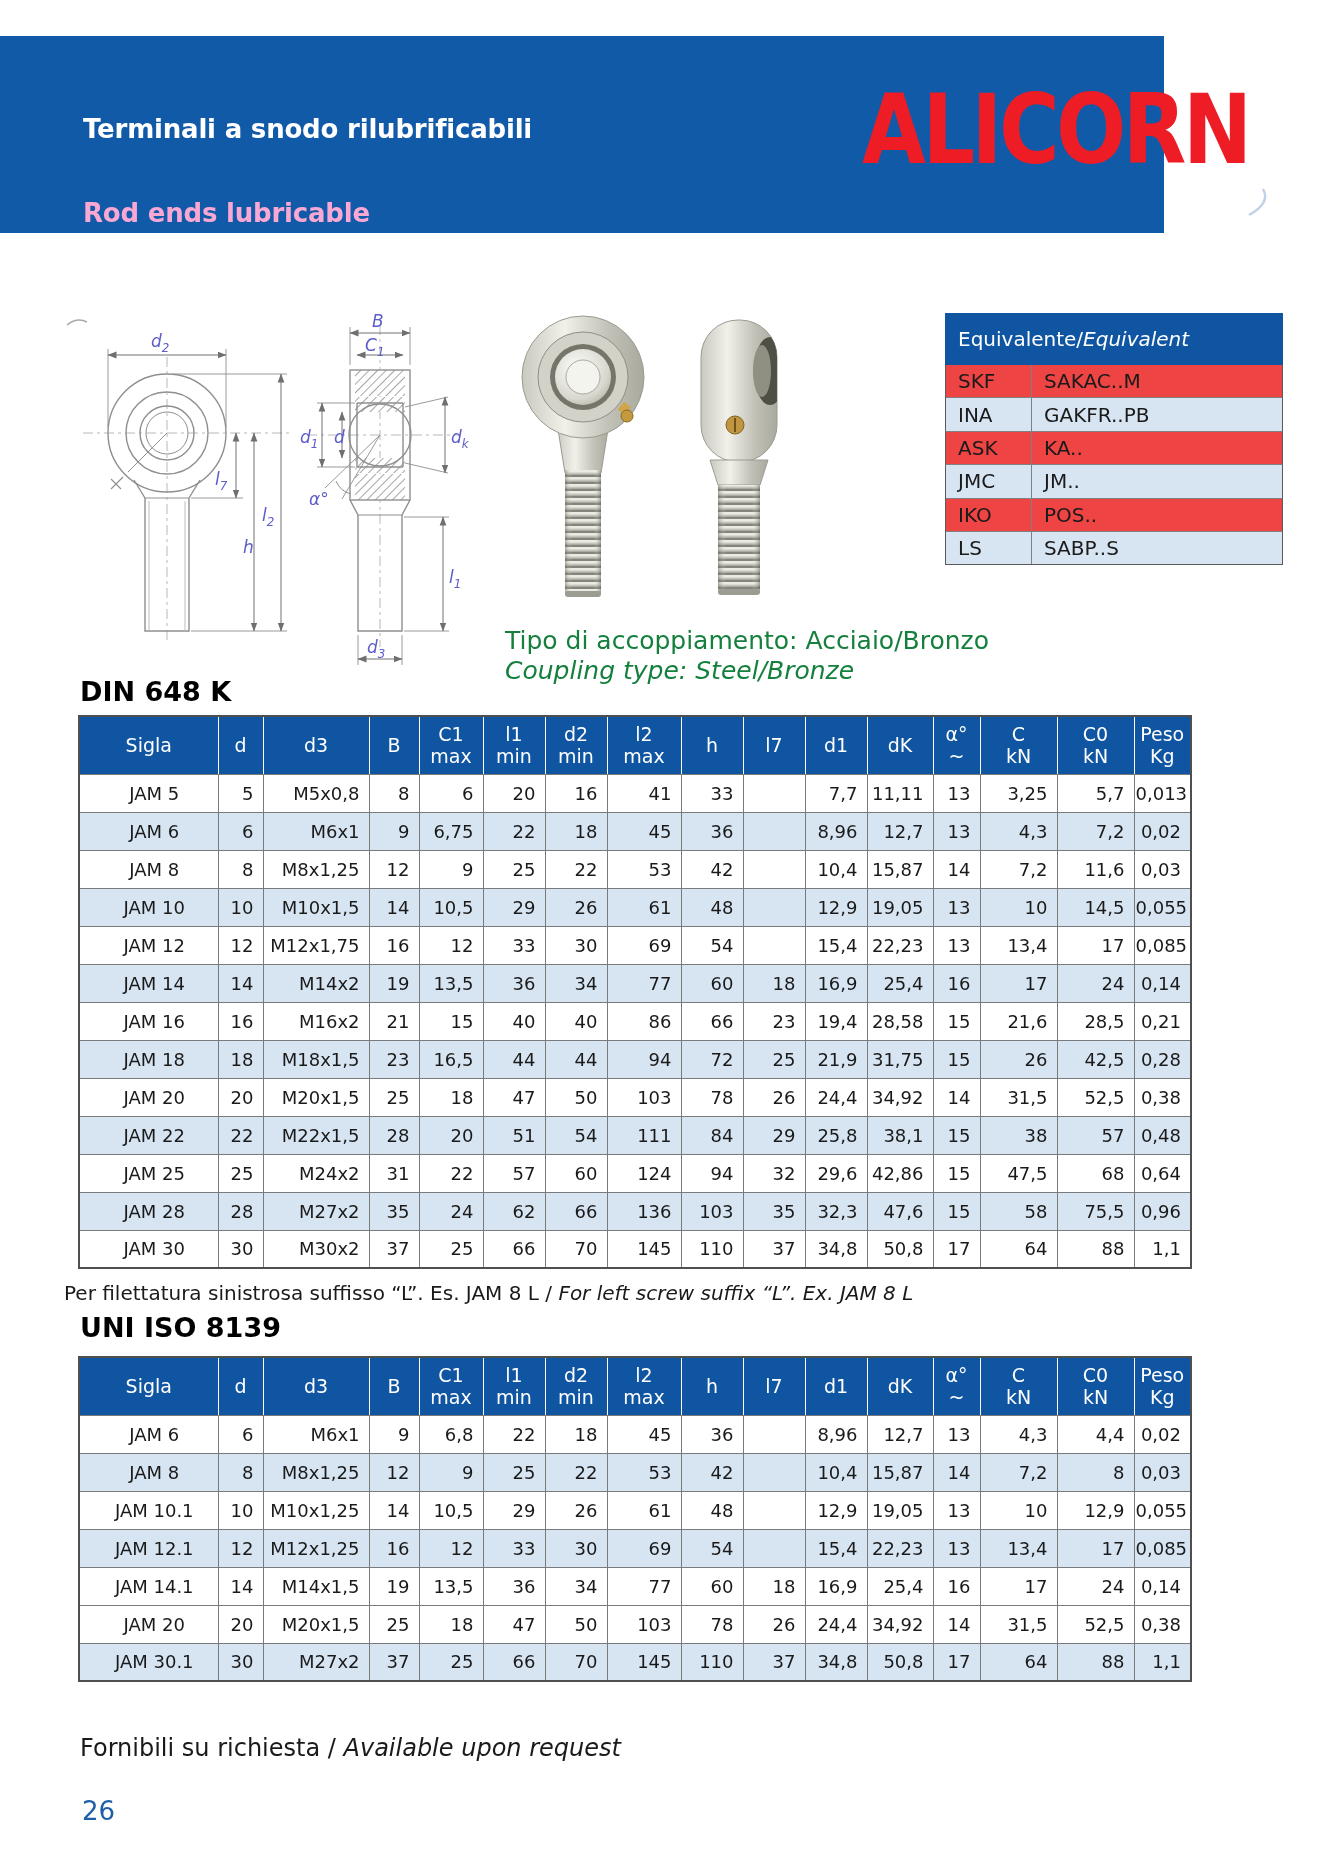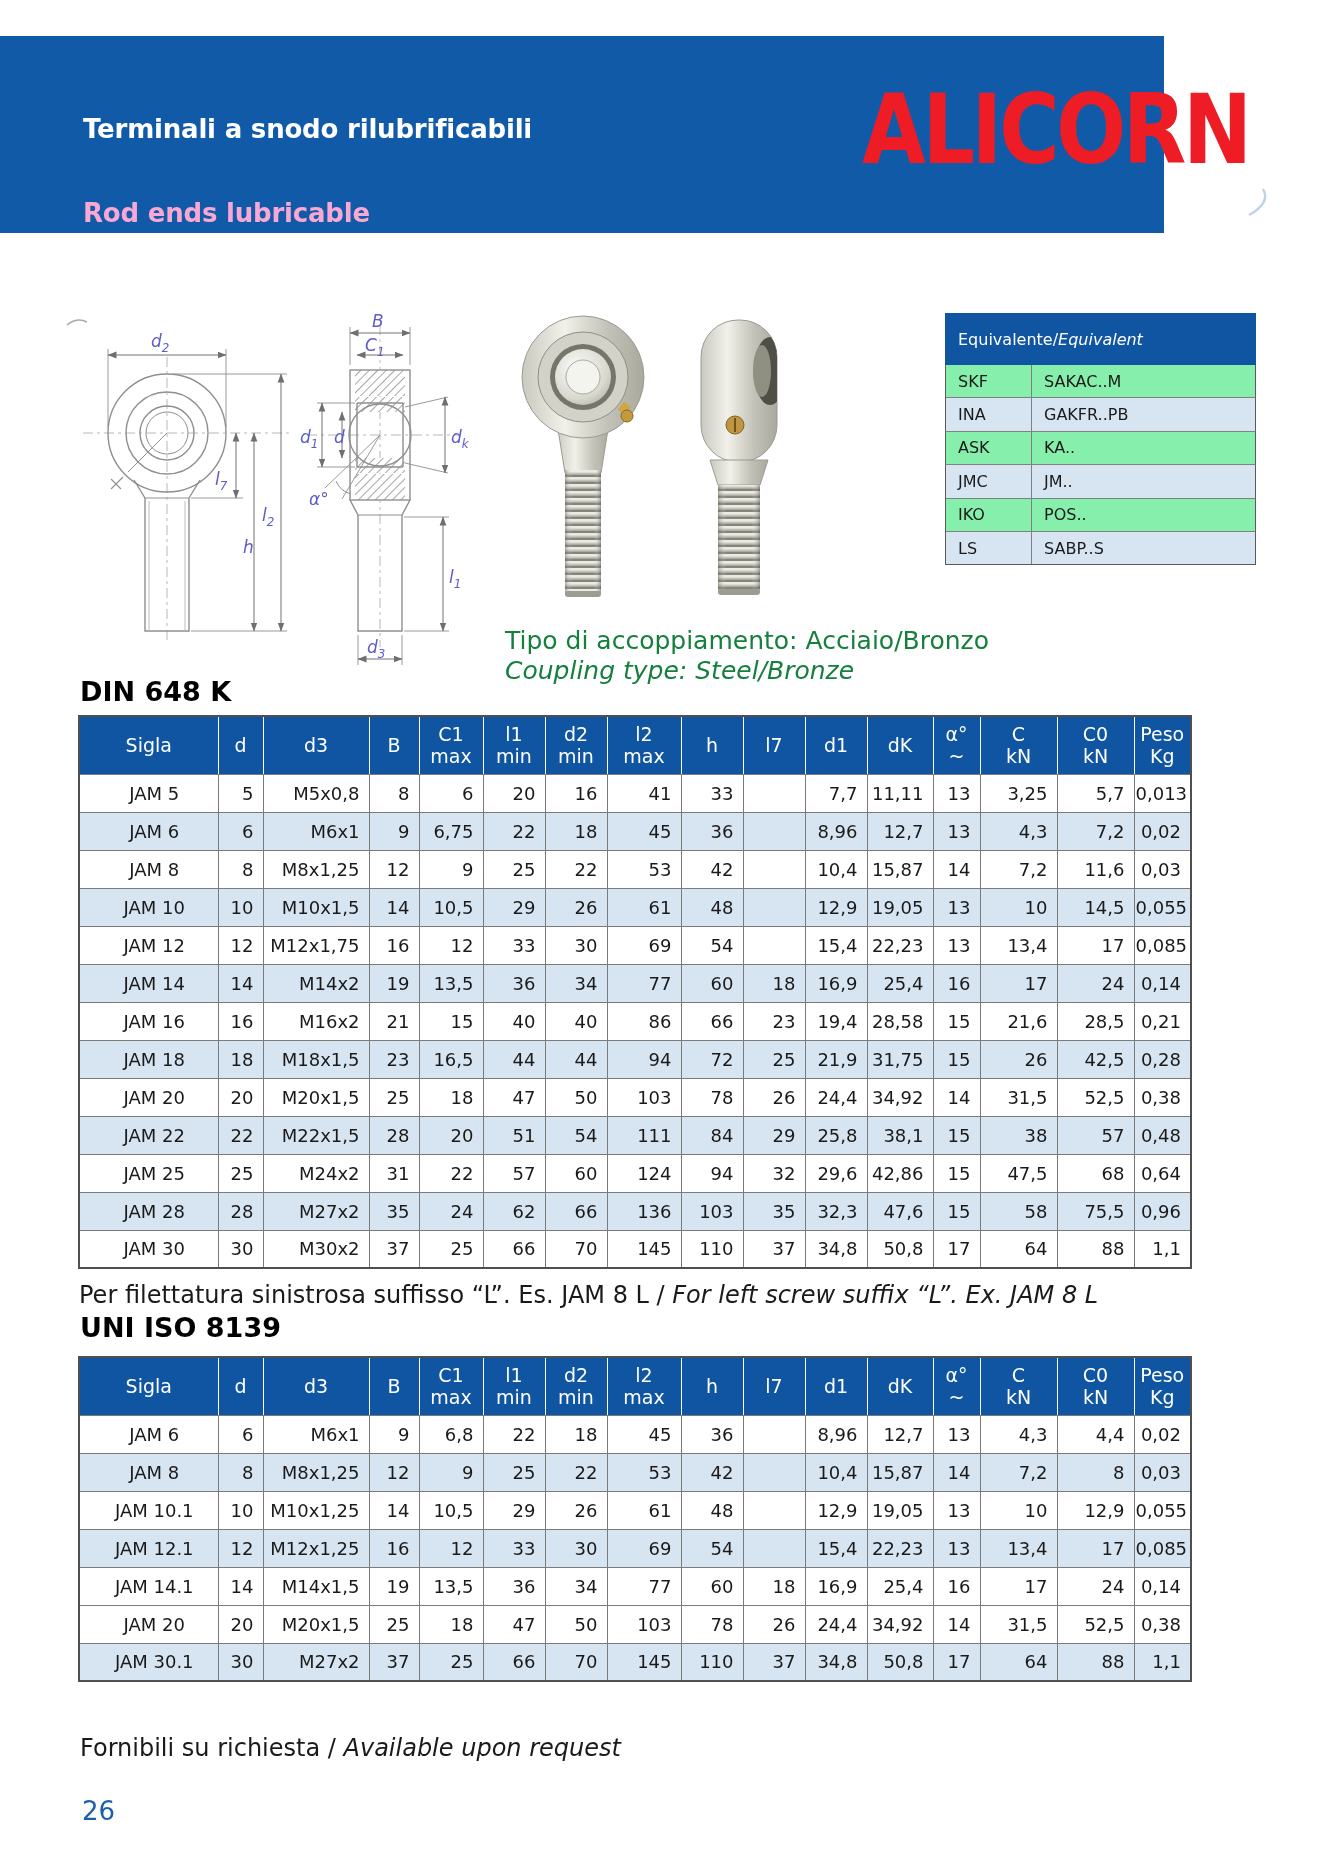--- a/index.html
+++ b/index.html
@@ -16,37 +16,37 @@
 
   
   .drawing{position:absolute;left:55px;top:285px;}
   .photos{position:absolute;left:498px;top:295px;}
   .drawing text{font-family:"DejaVu Sans","Liberation Sans",sans-serif;font-style:italic;font-size:17px;fill:#5d5dc9;}
   .cl{stroke:#b8b8b8;stroke-width:1;stroke-dasharray:10 4 3 4;}
   .dim{stroke:#737373;stroke-width:1;}
   .ext{stroke:#8f8f8f;stroke-width:.9;}
 
   
-  .equiv{position:absolute;left:945px;top:313px;width:311px;font-size:16px;}
+  .equiv{position:absolute;left:945px;top:313px;width:338px;font-size:20px;}
   .eq-head{height:52px;background:#0f55a2;color:#fff;display:flex;align-items:center;padding-left:12px;
            box-sizing:border-box;border:1px solid #0f55a2;}
   .eq-head em{font-style:italic;}
-  .eq-row{display:flex;height:33.4px;background:#86efac;box-sizing:border-box;
+  .eq-row{display:flex;height:33.4px;background:#ef4444;box-sizing:border-box;
           border-left:1px solid #5a5a5a;border-right:1px solid #5a5a5a;border-bottom:1px solid #808080;}
   .eq-row.alt{background:#d7e5f3;}
   .eq-row.last{border-bottom:1px solid #5a5a5a;}
   .eq-row .c1{width:86px;padding-left:12px;border-right:1px solid #808080;display:flex;align-items:center;box-sizing:border-box;}
   .eq-row .c2{padding-left:12px;display:flex;align-items:center;}
 
   
   .coupling{position:absolute;left:505px;top:626px;font-size:25px;line-height:30px;color:#15803d;}
   .coupling .en{font-style:italic;}
   .h-din{position:absolute;left:80px;top:676px;margin:0;font-size:27px;font-weight:bold;color:#000;}
   .h-uni{position:absolute;left:80px;top:1312px;margin:0;font-size:27px;font-weight:bold;color:#000;}
-  .note1{position:absolute;left:79px;top:1281px;font-size:24px;}
+  .note1{position:absolute;left:64px;top:1281px;font-size:20px;}
   .footnote{position:absolute;left:80px;top:1734px;font-size:24px;}
   .note1 em,.footnote em{font-style:italic;}
   .pageno{position:absolute;left:82px;top:1796px;font-size:26px;color:#1d5fa8;}
 
   
   .tblwrap{position:absolute;left:78px;}
   .tblwrap.t1{top:715px;}
   .tblwrap.t2{top:1356px;}
   table.spec{border-collapse:collapse;table-layout:fixed;width:1112px;font-size:18px;border:2px solid #4f4f4f;}
   .spec th,.spec td{border:1px solid #7a7a7a;box-sizing:border-box;overflow:hidden;white-space:nowrap;}

